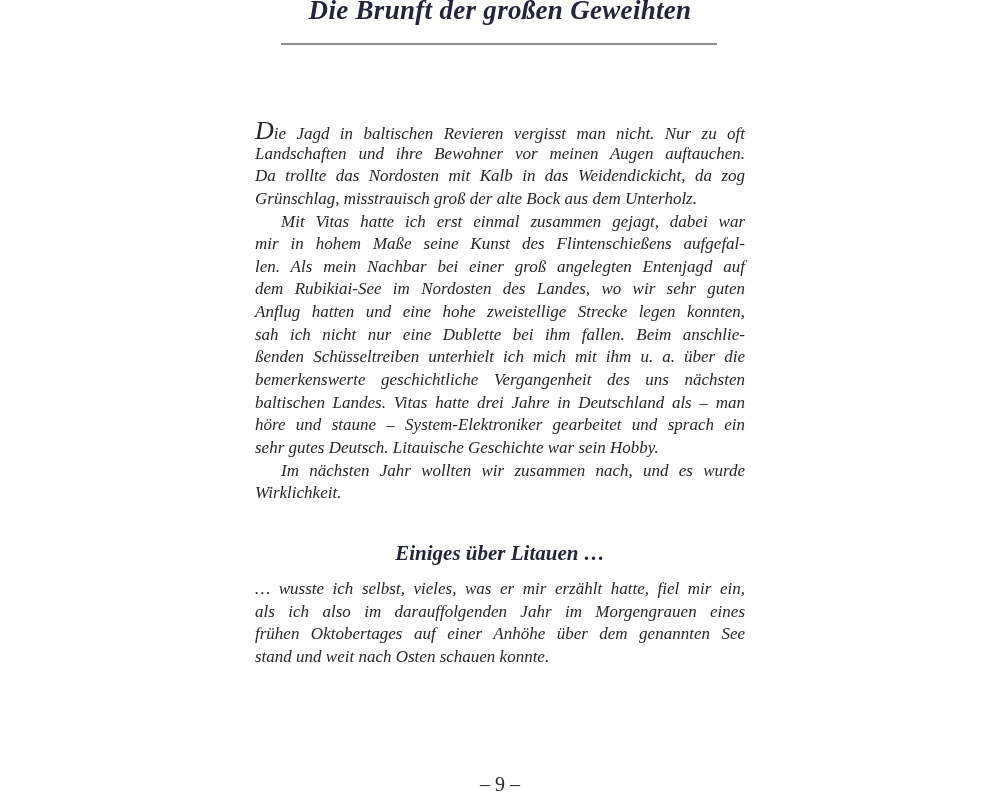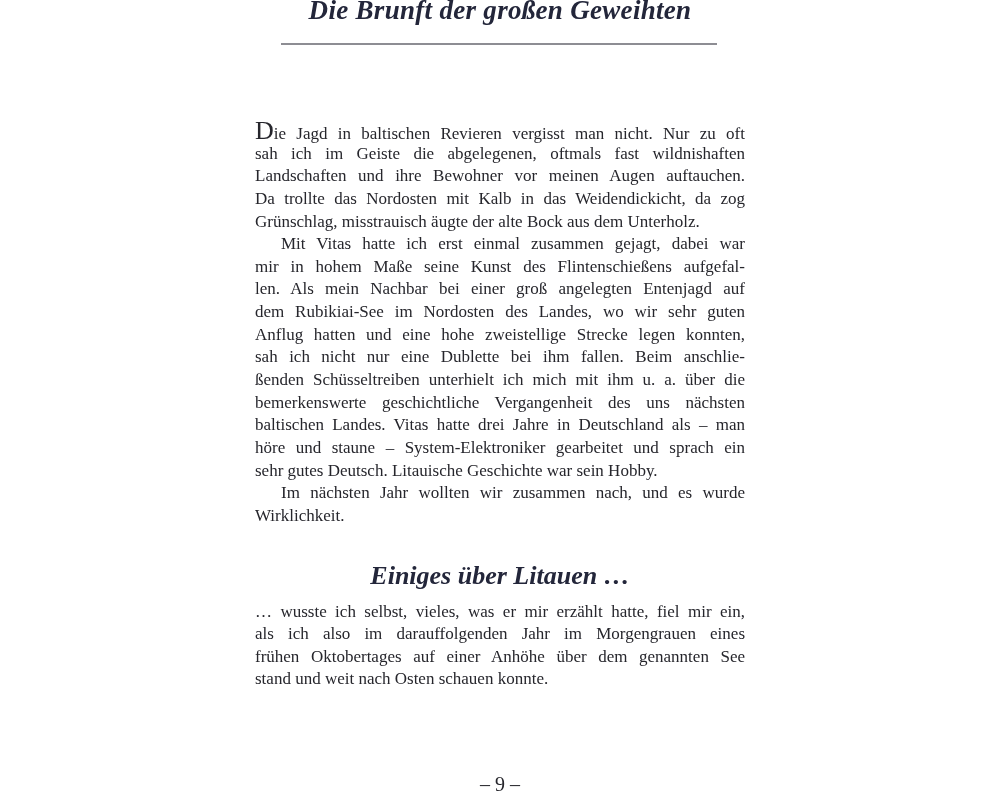--- a/index.html
+++ b/index.html
@@ -36,31 +36,32 @@
     left: 255px; top: 120px; width: 490px;
     font-size: 17px;
     line-height: 22.65px;
   }
   .para { margin: 0; }
   .line {
     height: 22.65px;
     text-align: justify;
     text-align-last: justify;
     white-space: normal;
+    font-style: italic;
   }
   .line.last { text-align-last: left; }
   .line.indent { text-indent: 26px; }
   .initial {
     font-size: 26px;
     line-height: 22.65px;
   }
   .subheading {
     margin: 34px 0 11px 0;
     text-align: center;
-    font-size: 26px;
+    font-size: 21px;
     font-weight: 700;
     font-style: italic;
     color: #23263a;
     line-height: 28px;
   }
   .pagenum {
     position: absolute;
     top: 773px; left: 0; width: 1000px;
     text-align: center;
     font-size: 20px;
@@ -73,24 +74,23 @@
 <div class="page">
 
   <h1 class="title">Die Brunft der großen Geweihten</h1>
 
   <div class="rule"></div>
 
   <div class="text-block">
     <div id="main-paras">
         <div class="para">
           <div class="line"><span class="initial">D</span>ie Jagd in baltischen Revieren vergisst man nicht. Nur zu oft</div>
-          <div class="line">sah ich im Geiste die abgelegenen, oftmals fast wildnishaften</div>
           <div class="line">Landschaften und ihre Bewohner vor meinen Augen auftauchen.</div>
           <div class="line">Da trollte das Nordosten mit Kalb in das Weidendickicht, da zog</div>
-          <div class="line last">Grünschlag, misstrauisch äugte der alte Bock aus dem Unterholz.</div>
+          <div class="line last">Grünschlag, misstrauisch groß der alte Bock aus dem Unterholz.</div>
         </div>
         <div class="para">
         </div>
         <div class="para">
           <div class="line indent">Mit Vitas hatte ich erst einmal zusammen gejagt, dabei war</div>
           <div class="line">mir in hohem Maße seine Kunst des Flintenschießens aufgefal-</div>
           <div class="line">len. Als mein Nachbar bei einer groß angelegten Entenjagd auf</div>
           <div class="line">dem Rubikiai-See im Nordosten des Landes, wo wir sehr guten</div>
           <div class="line">Anflug hatten und eine hohe zweistellige Strecke legen konnten,</div>
           <div class="line">sah ich nicht nur eine Dublette bei ihm fallen. Beim anschlie-</div>

